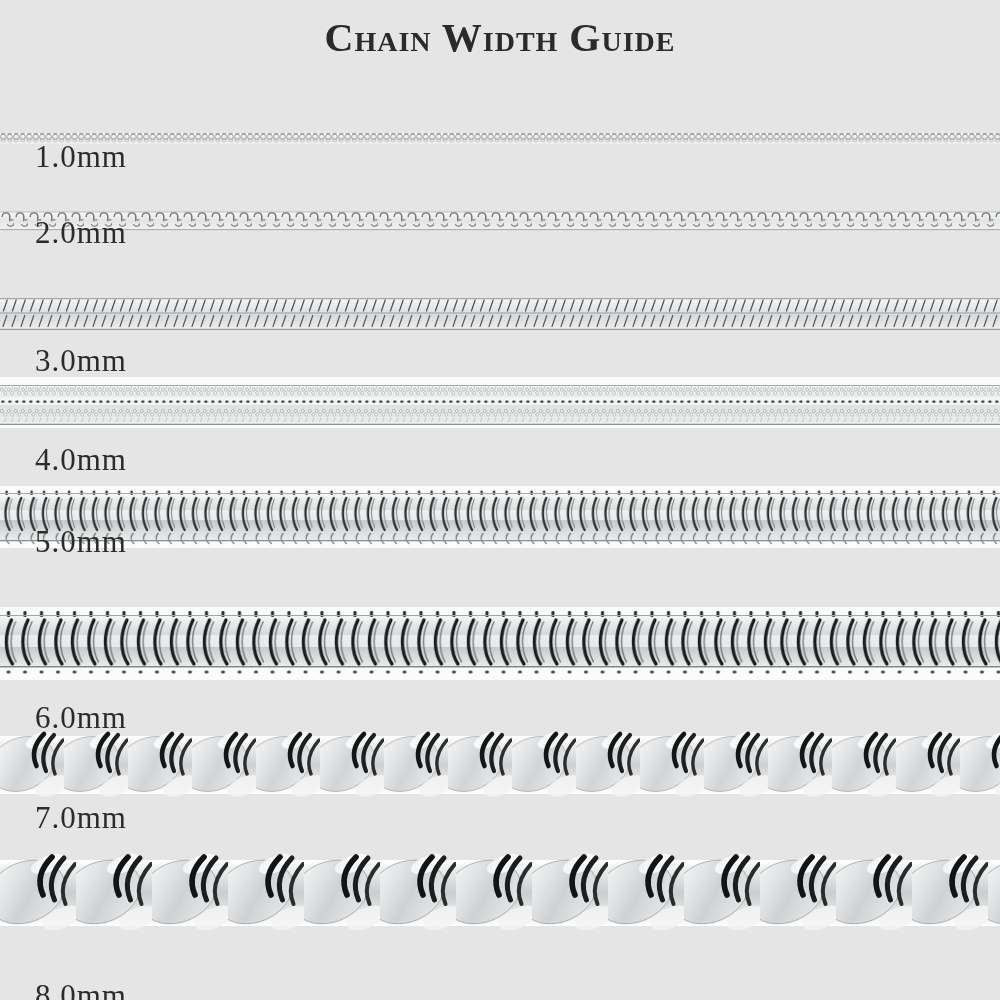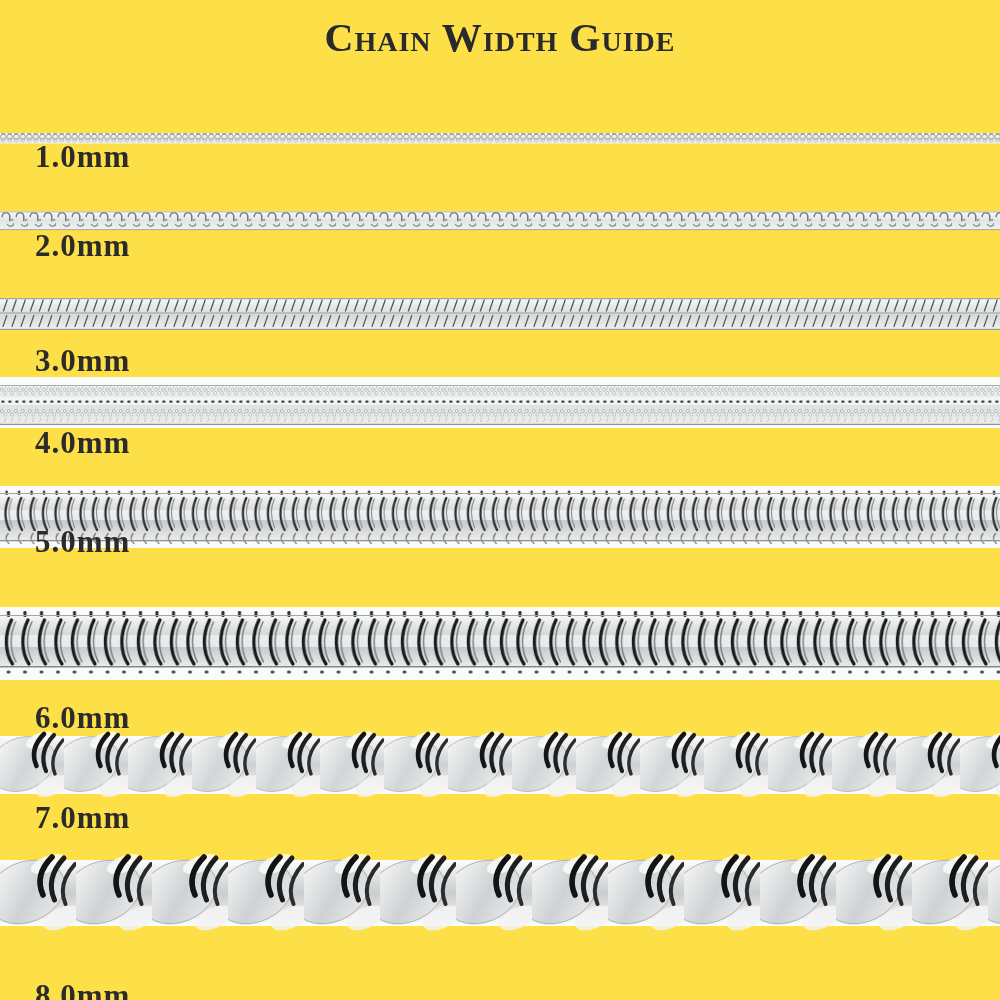--- a/index.html
+++ b/index.html
@@ -1,38 +1,38 @@
 <!DOCTYPE html>
 <html><head>
 <meta charset="utf-8">
 <style>
   html,body{margin:0;padding:0;background:#ffffff;}
   .page{
-    position:relative;width:1000px;height:1000px;background:#fde047;
+    position:relative;width:1000px;height:1000px;background:#e5e5e5;
     overflow:hidden;font-family:"Liberation Serif","DejaVu Serif",serif;
   }
   .title{
     position:absolute;top:14px;left:0;width:1000px;text-align:center;
     font-size:40px;font-weight:600;font-variant:small-caps;
     letter-spacing:1px;color:#2a2a2d;
   }
   .chain{position:absolute;left:0;width:1000px;display:block;}
   .c1{top:130px;height:16px;}
   .c2{top:207px;height:26px;}
   .c3{top:294px;height:40px;}
   .c4{top:377px;height:51px;}
   .c5{top:486px;height:62px;}
   .c6{top:607px;height:73px;}
   .c7{top:726px;height:77px;}
   .c8{top:848px;height:88px;}
   .lbl{
     position:absolute;left:35px;font-size:31px;line-height:1;
-    color:#2b2b2b;letter-spacing:1px;font-weight:700;
+    color:#2b2b2b;letter-spacing:1px;font-weight:400;
   }
-  .l1{top:141px;} .l2{top:230px;} .l3{top:345px;} .l4{top:427px;}
+  .l1{top:141px;} .l2{top:217px;} .l3{top:345px;} .l4{top:444px;}
   .l5{top:526px;} .l6{top:702px;} .l7{top:802px;} .l8{top:980px;}
 </style>
 </head>
 <body>
 
 <div class="page">
 
   <div class="title">Chain Width Guide</div>
 
   <svg class="chain c1" width="1000" height="16" xmlns="http://www.w3.org/2000/svg">

